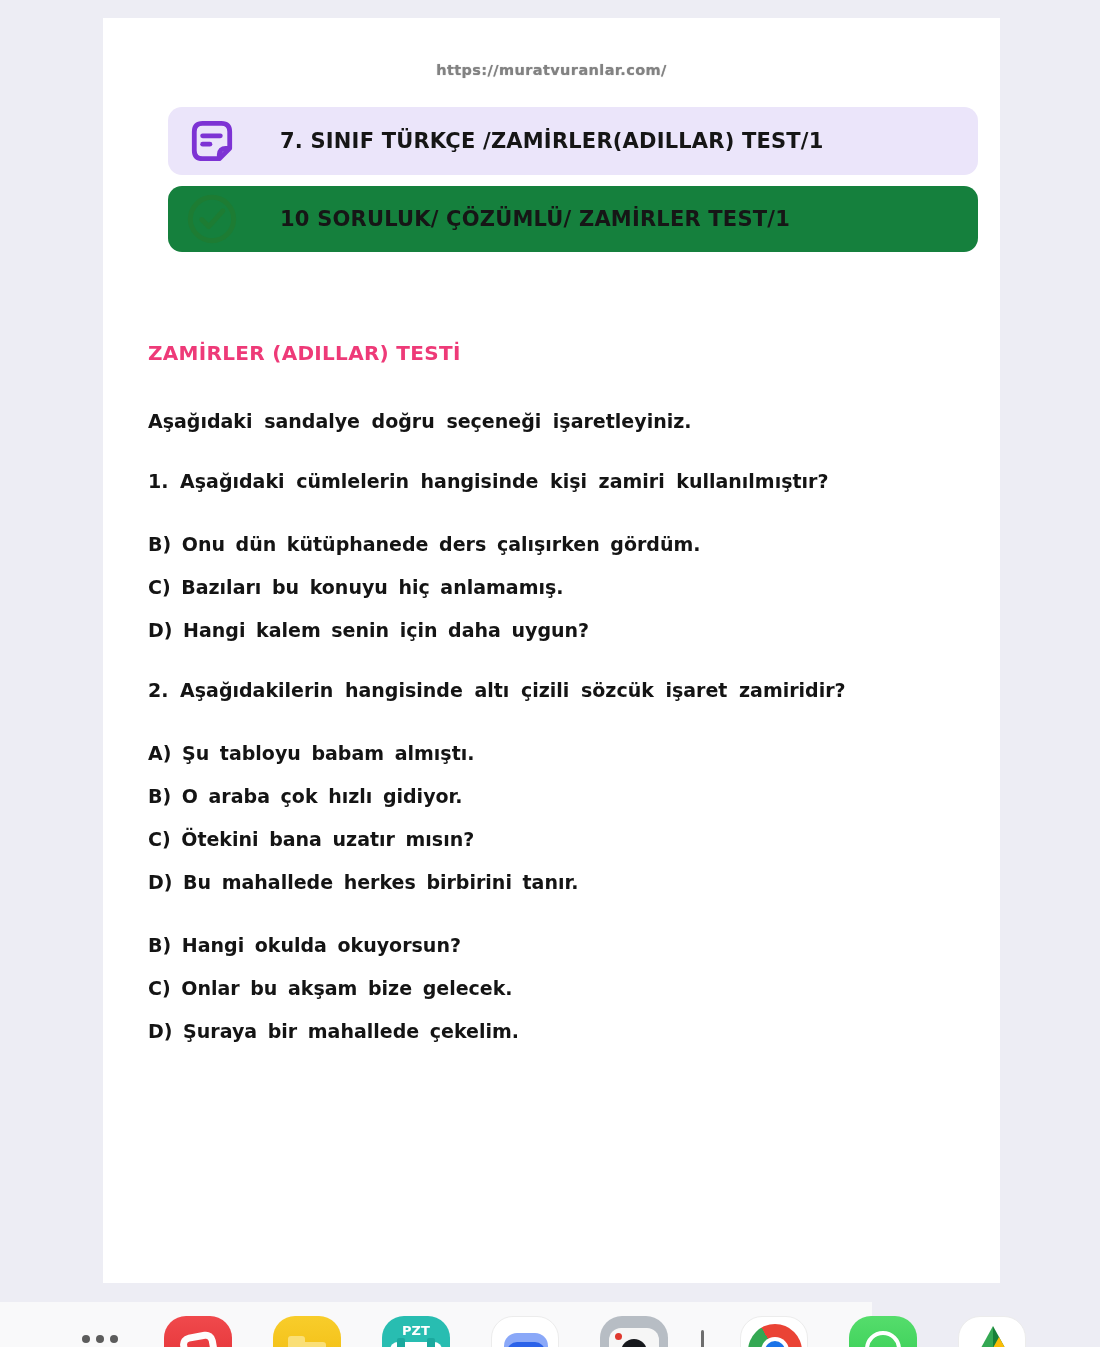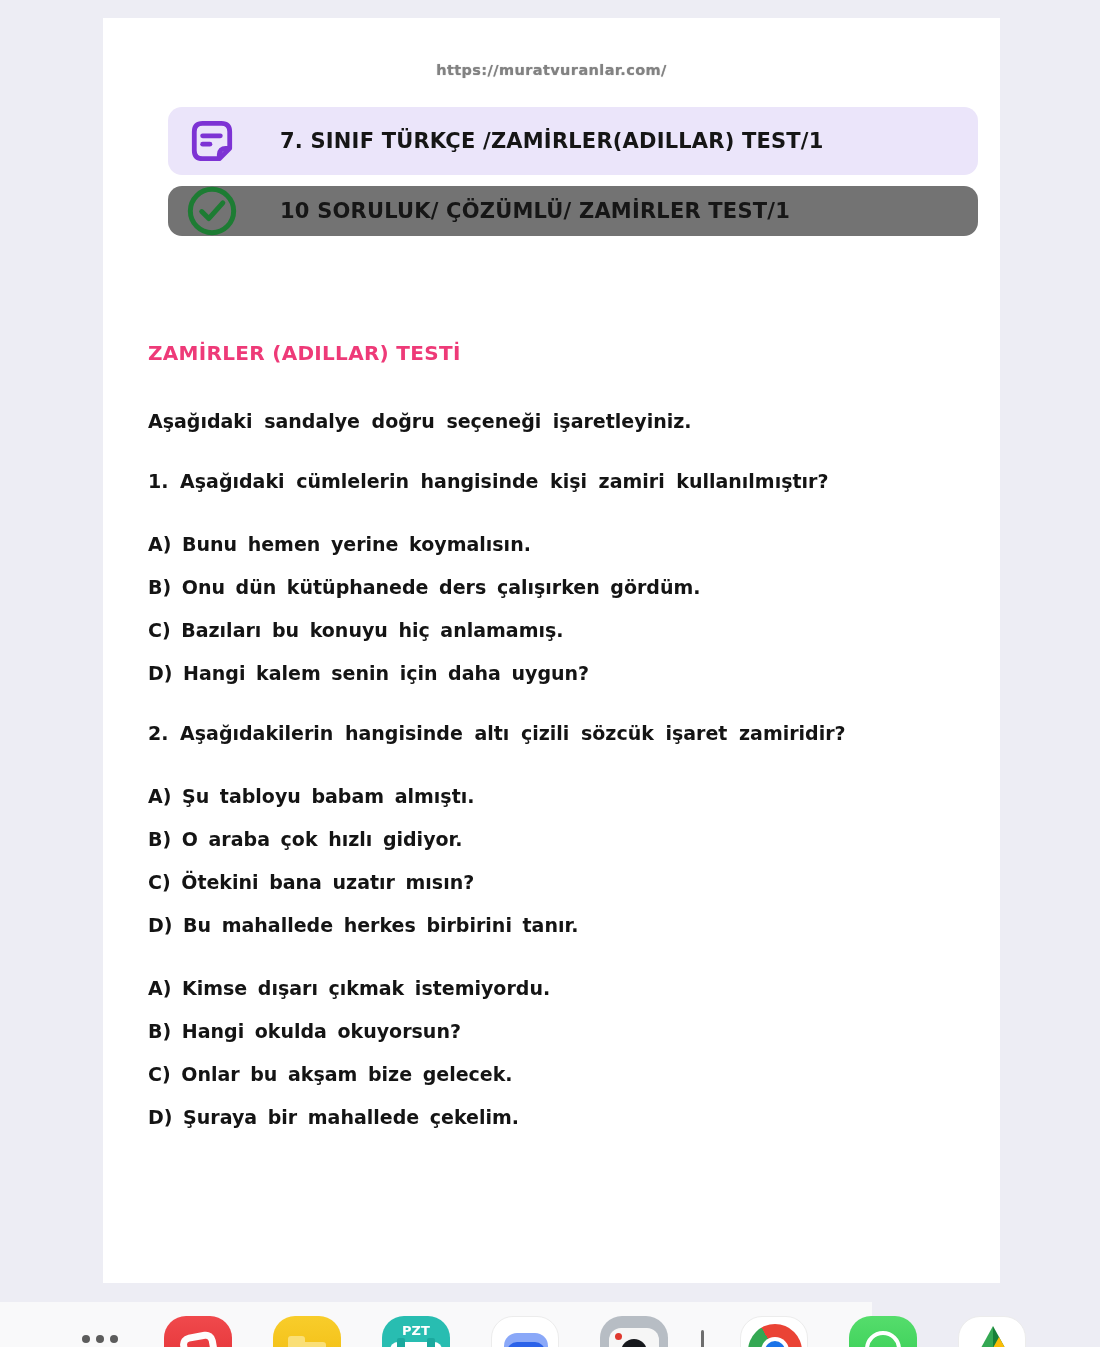--- a/index.html
+++ b/index.html
@@ -31,21 +31,21 @@
   .banner {
     position: absolute;
     left: 45px;
     width: 810px;
     border-radius: 14px;
     display: flex;
     align-items: center;
     margin-left: 20px;
   }
   .banner.purple { top: 89px;  height: 68px; background: #ebe5fa; }
-  .banner.green  { top: 168px; height: 50px; background: #737373; }
+  .banner.green  { top: 168px; height: 66px; background: #15803d; }
   .banner .icon-wrap {
     width: 52px; height: 52px;
     margin-left: 18px;
     display: flex; align-items: center; justify-content: center;
     flex: 0 0 auto;
   }
   .banner .label {
     margin-left: 42px;
     font-size: 21px;
     font-weight: bold;
@@ -202,36 +202,34 @@
     </span>
     <span class="label">10 SORULUK/ ÇÖZÜMLÜ/ ZAMİRLER TEST/1</span>
   </div>
 
   <div class="content">
     <div class="test-title">ZAMİRLER (ADILLAR) TESTİ</div>
     <div class="instruction">Aşağıdaki sandalye doğru seçeneği işaretleyiniz.</div>
 
     <div class="question">1. Aşağıdaki cümlelerin hangisinde kişi zamiri kullanılmıştır?</div>
     <div class="options">
-      <div class="option">A) Bunu hemen yerine koymalısın.</div>
       <div class="option">B) Onu dün kütüphanede ders çalışırken gördüm.</div>
       <div class="option">C) Bazıları bu konuyu hiç anlamamış.</div>
       <div class="option">D) Hangi kalem senin için daha uygun?</div>
     </div>
 
     <div class="question">2. Aşağıdakilerin hangisinde altı çizili sözcük işaret zamiridir?</div>
     <div class="options">
       <div class="option">A) Şu tabloyu babam almıştı.</div>
       <div class="option">B) O araba çok hızlı gidiyor.</div>
       <div class="option">C) Ötekini bana uzatır mısın?</div>
       <div class="option">D) Bu mahallede herkes birbirini tanır.</div>
     </div>
 
     <div class="options">
-      <div class="option">A) Kimse dışarı çıkmak istemiyordu.</div>
       <div class="option">B) Hangi okulda okuyorsun?</div>
       <div class="option">C) Onlar bu akşam bize gelecek.</div>
       <div class="option">D) Şuraya bir mahallede çekelim.</div>
     </div>
   </div>
 </div>
 
 <div class="dock">
 
   <div class="dock-dots">

